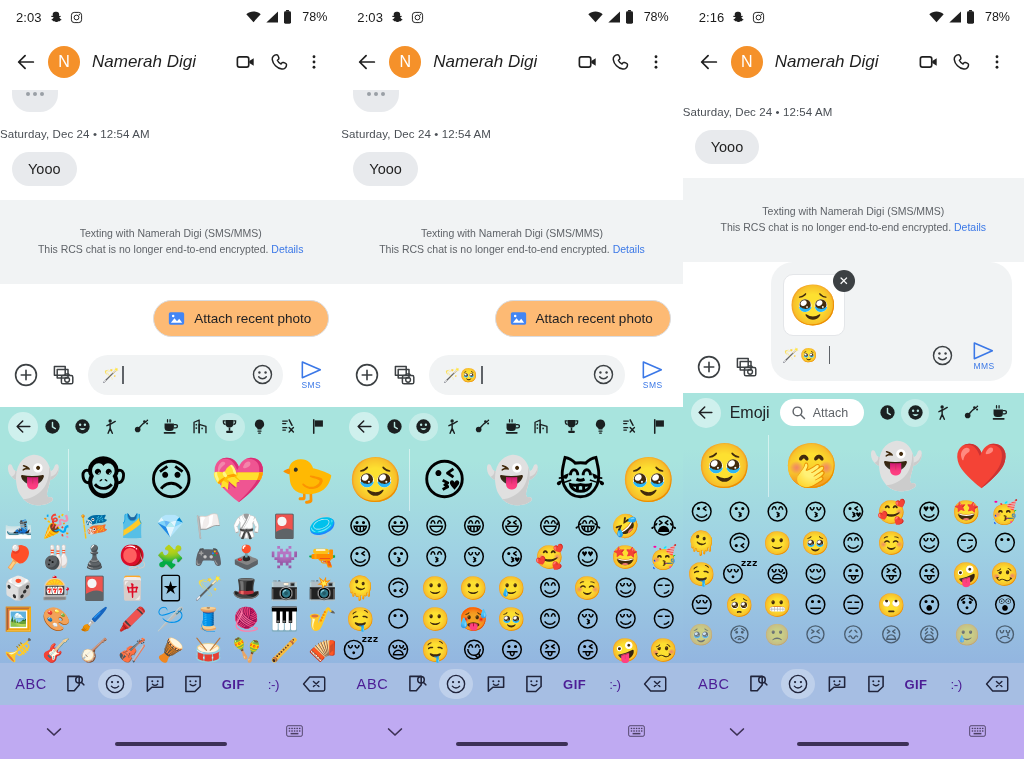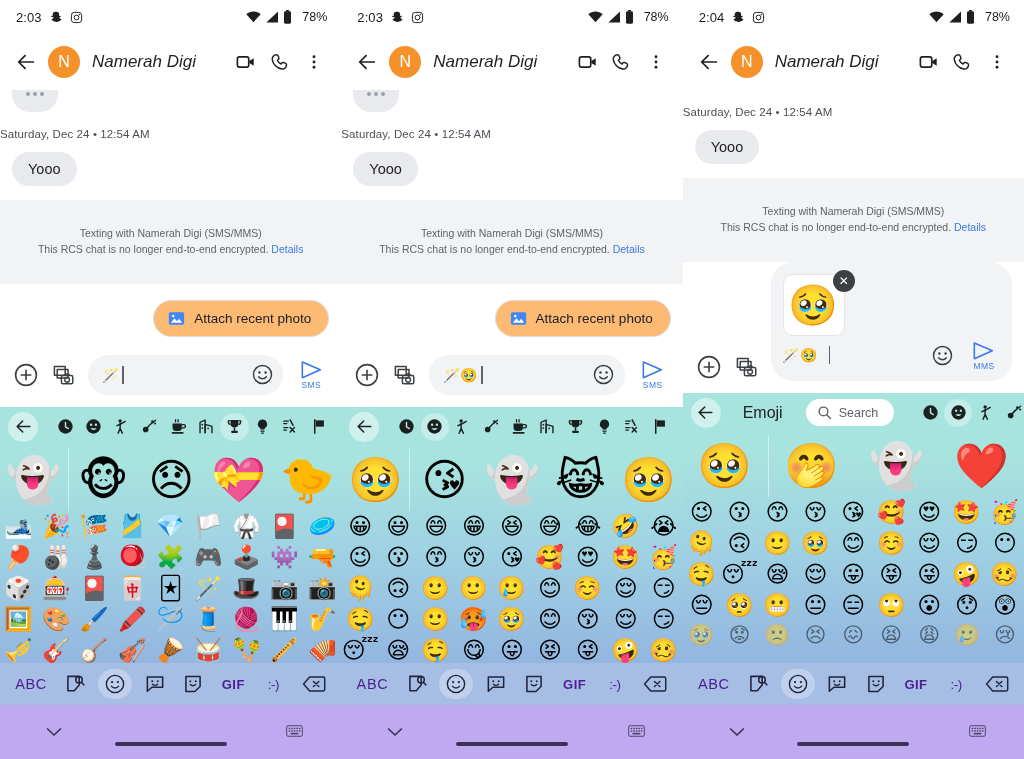--- a/index.html
+++ b/index.html
@@ -129,21 +129,21 @@
   .att-row-outer { display: flex; align-items: flex-end; gap: 10px; padding: 0 12px 12px; }
 
   
   .kb {
     flex: 1 1 auto; display: flex; flex-direction: column;
     background: linear-gradient(180deg, #A8E4DE 0%, #A8E4DE 18%, #9FD2E3 48%, #93B6E0 86%, #A7BDE4 100%);
     position: relative; overflow: hidden;
   }
   .kb-head {
     height: 40px; flex: 0 0 40px;
-    display: flex; align-items: center; gap: 13px;
+    display: flex; align-items: center; gap: 0;
     padding: 0 8px; position: relative; z-index: 2; text-align: center;
   }
   .kb-back {
     width: 30px; height: 30px; border-radius: 50%;
     background: rgba(255,255,255,.45);
     display: flex; align-items: center; justify-content: center;
     flex: 0 0 30px;
   }
   .kb-label { font-size: 16px; color: #202124; margin: 0 10px 0 9px; white-space: nowrap; }
   .kb-search {
@@ -941,21 +941,21 @@
             <rect x="9.2" y="6.2" width="1.8" height="1.6" fill="#4b3f63"></rect>
             <rect x="12.2" y="6.2" width="1.8" height="1.6" fill="#4b3f63"></rect>
             <rect x="15.2" y="6.2" width="1.8" height="1.6" fill="#4b3f63"></rect>
             <rect x="5.4" y="9.2" width="9.2" height="1.8" fill="#4b3f63"></rect>
           </svg></span>
   </div>
   </div>
     <div class="phone">
 
   <div class="statusbar">
-    <span class="sb-time">2:04</span>
+    <span class="sb-time">2:16</span>
     <span class="sb-left-icons">
       <span class="ico">
             <svg width="13" height="13" viewBox="0 0 24 24">
               <path d="M12 1.6c3.1 0 5 2.2 5 5.2 0 1.2-.1 2-.1 2.4.4.2 1 .1 1.6-.2.7-.3 1.5.1 1.5.8 0 .6-.6 1-1.5 1.4-.9.4-1.3.6-1.2 1 .3 1 2 2.9 3.6 3.5.6.2.7.7.3 1.1-.5.5-1.7.8-2.5.9-.3.5-.2 1.3-.8 1.3-.6 0-1.3-.3-2.2-.3-1.3 0-1.8 1.7-3.7 1.7s-2.4-1.7-3.7-1.7c-.9 0-1.6.3-2.2.3-.6 0-.5-.8-.8-1.3-.8-.1-2-.4-2.5-.9-.4-.4-.3-.9.3-1.1 1.6-.6 3.3-2.5 3.6-3.5.1-.4-.3-.6-1.2-1C2.6 10.6 2 10.2 2 9.6c0-.7.8-1.1 1.5-.8.6.3 1.2.4 1.6.2 0-.4-.1-1.2-.1-2.4 0-3 1.9-5 5-5z" fill="#1f1f1f"></path>
             </svg>
           </span>
       <span class="ico">
             <svg width="13" height="13" viewBox="0 0 24 24" fill="none">
               <rect x="2.6" y="2.6" width="18.8" height="18.8" rx="5.2" stroke="#1f1f1f" stroke-width="1.8"></rect>
               <circle cx="12" cy="12" r="4.4" stroke="#1f1f1f" stroke-width="1.8"></circle>
@@ -1077,21 +1077,21 @@
             </svg>
           </div>
           <span class="kb-label">Emoji</span>
       <div class="kb-search">
         <span class="ico">
               <svg width="15" height="15" viewBox="0 0 20 20" fill="none">
                 <circle cx="8.6" cy="8.6" r="5.8" stroke="#5f6368" stroke-width="1.9"></circle>
                 <path d="M12.9 12.9L18 18" stroke="#5f6368" stroke-width="1.9" stroke-linecap="round"></path>
               </svg>
             </span>
-        <span class="kb-search-ph">Search</span>
+        <span class="kb-search-ph">Attach</span>
       </div>
           <div class="cats ">
             <div class="cat ">
               <svg width="17" height="17" viewBox="0 0 20 20">
                 <circle cx="10" cy="10" r="8.4" fill="#1b2021"></circle>
                 <path d="M10 5.2v5.2l3.3 2" stroke="#b9e6e1" stroke-width="1.7" stroke-linecap="round" fill="none"></path>
               </svg>
             </div>
             <div class="cat sel">
               <svg width="17" height="17" viewBox="0 0 20 20">

